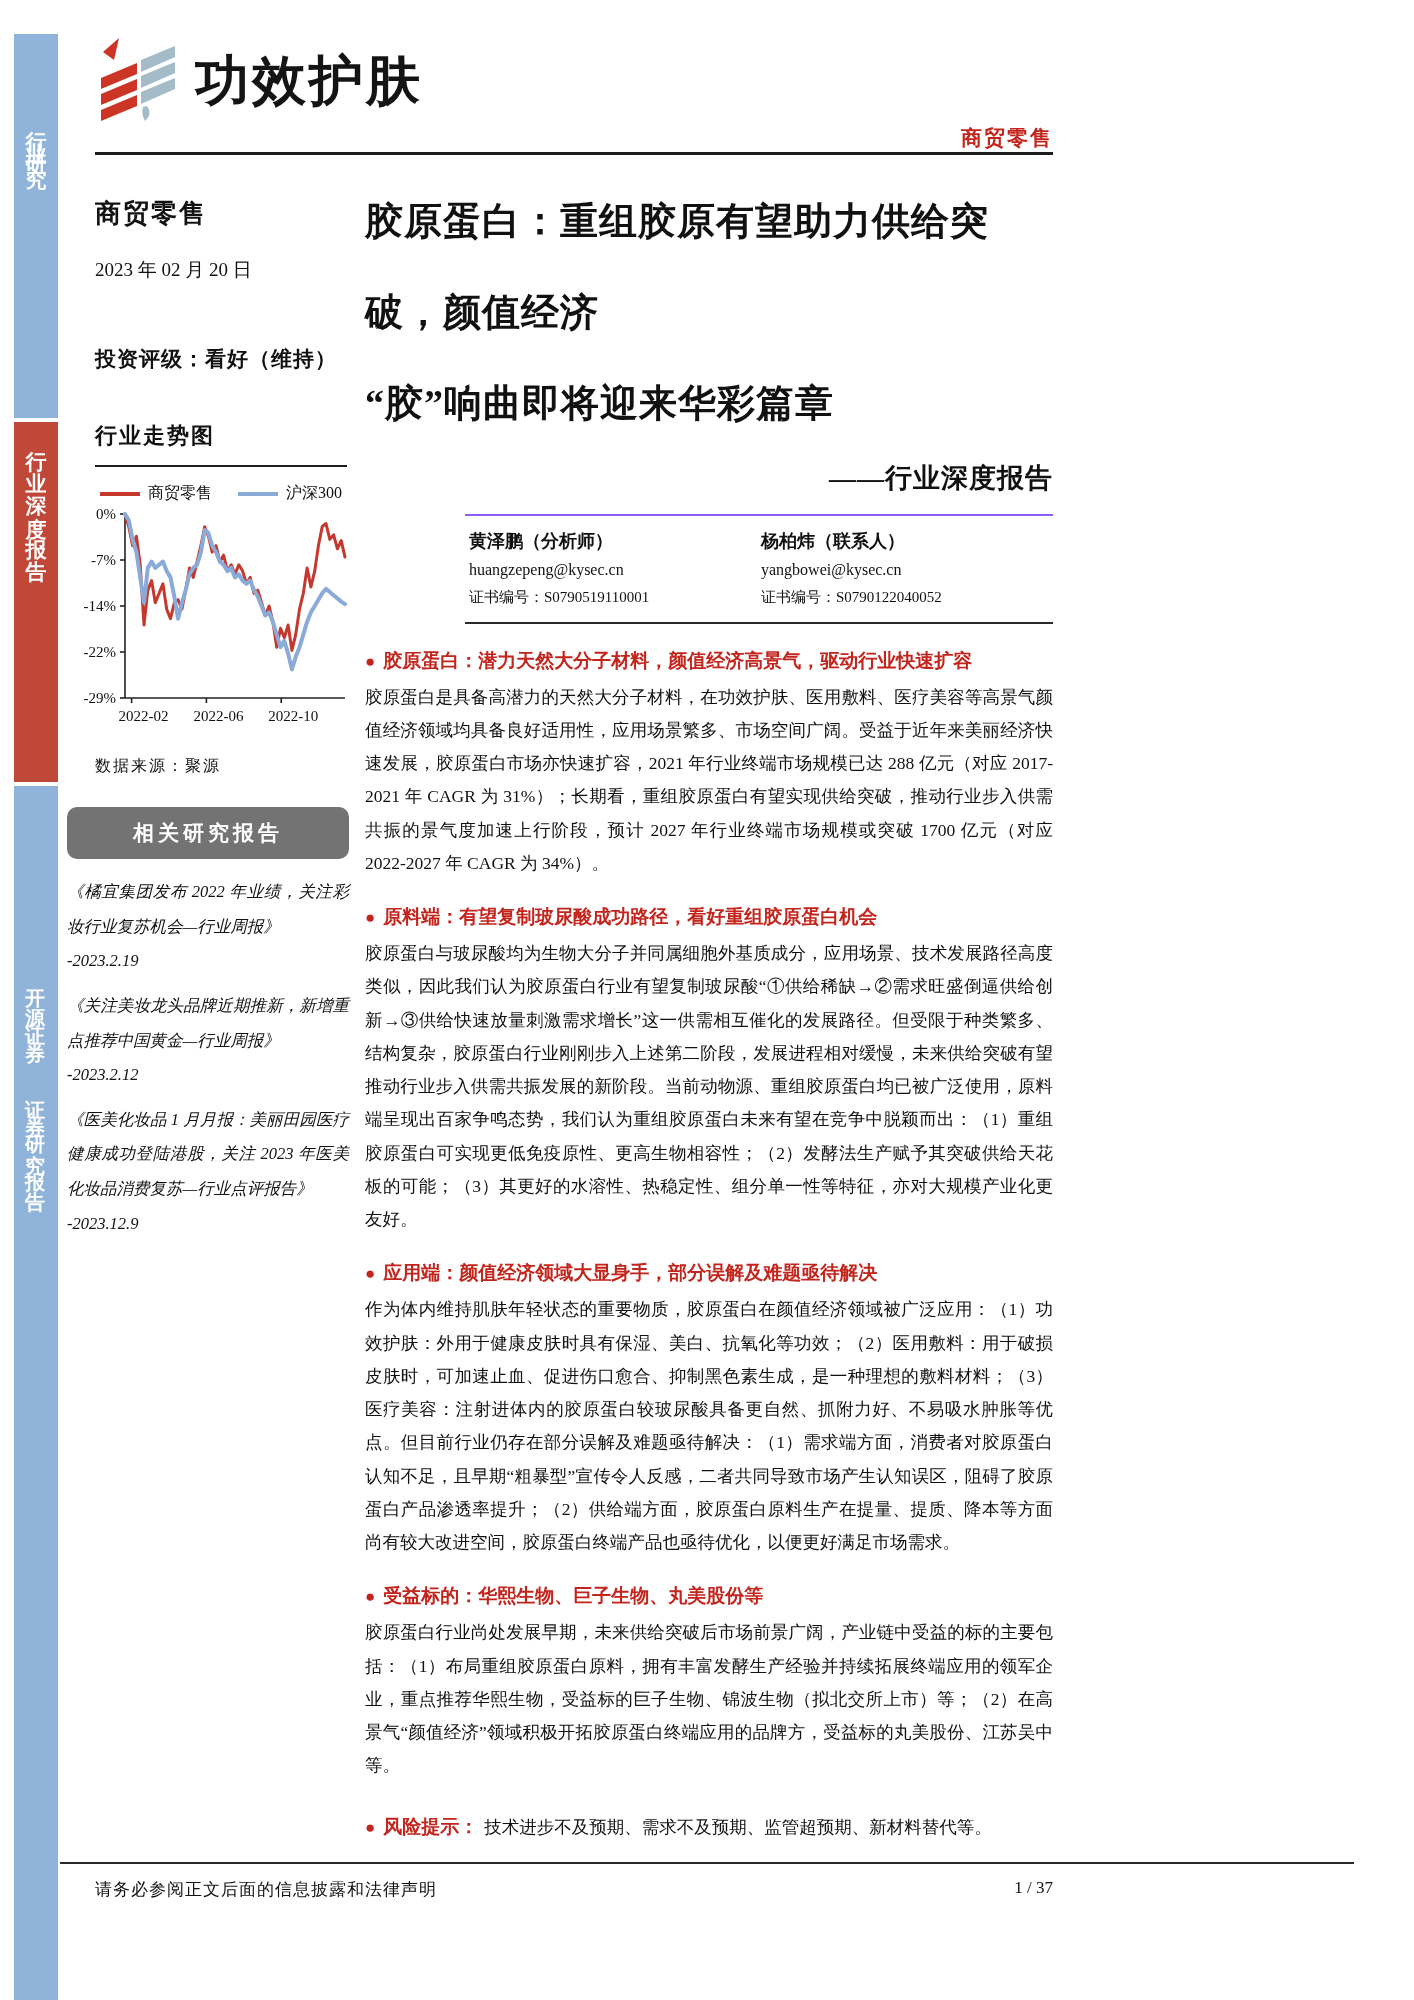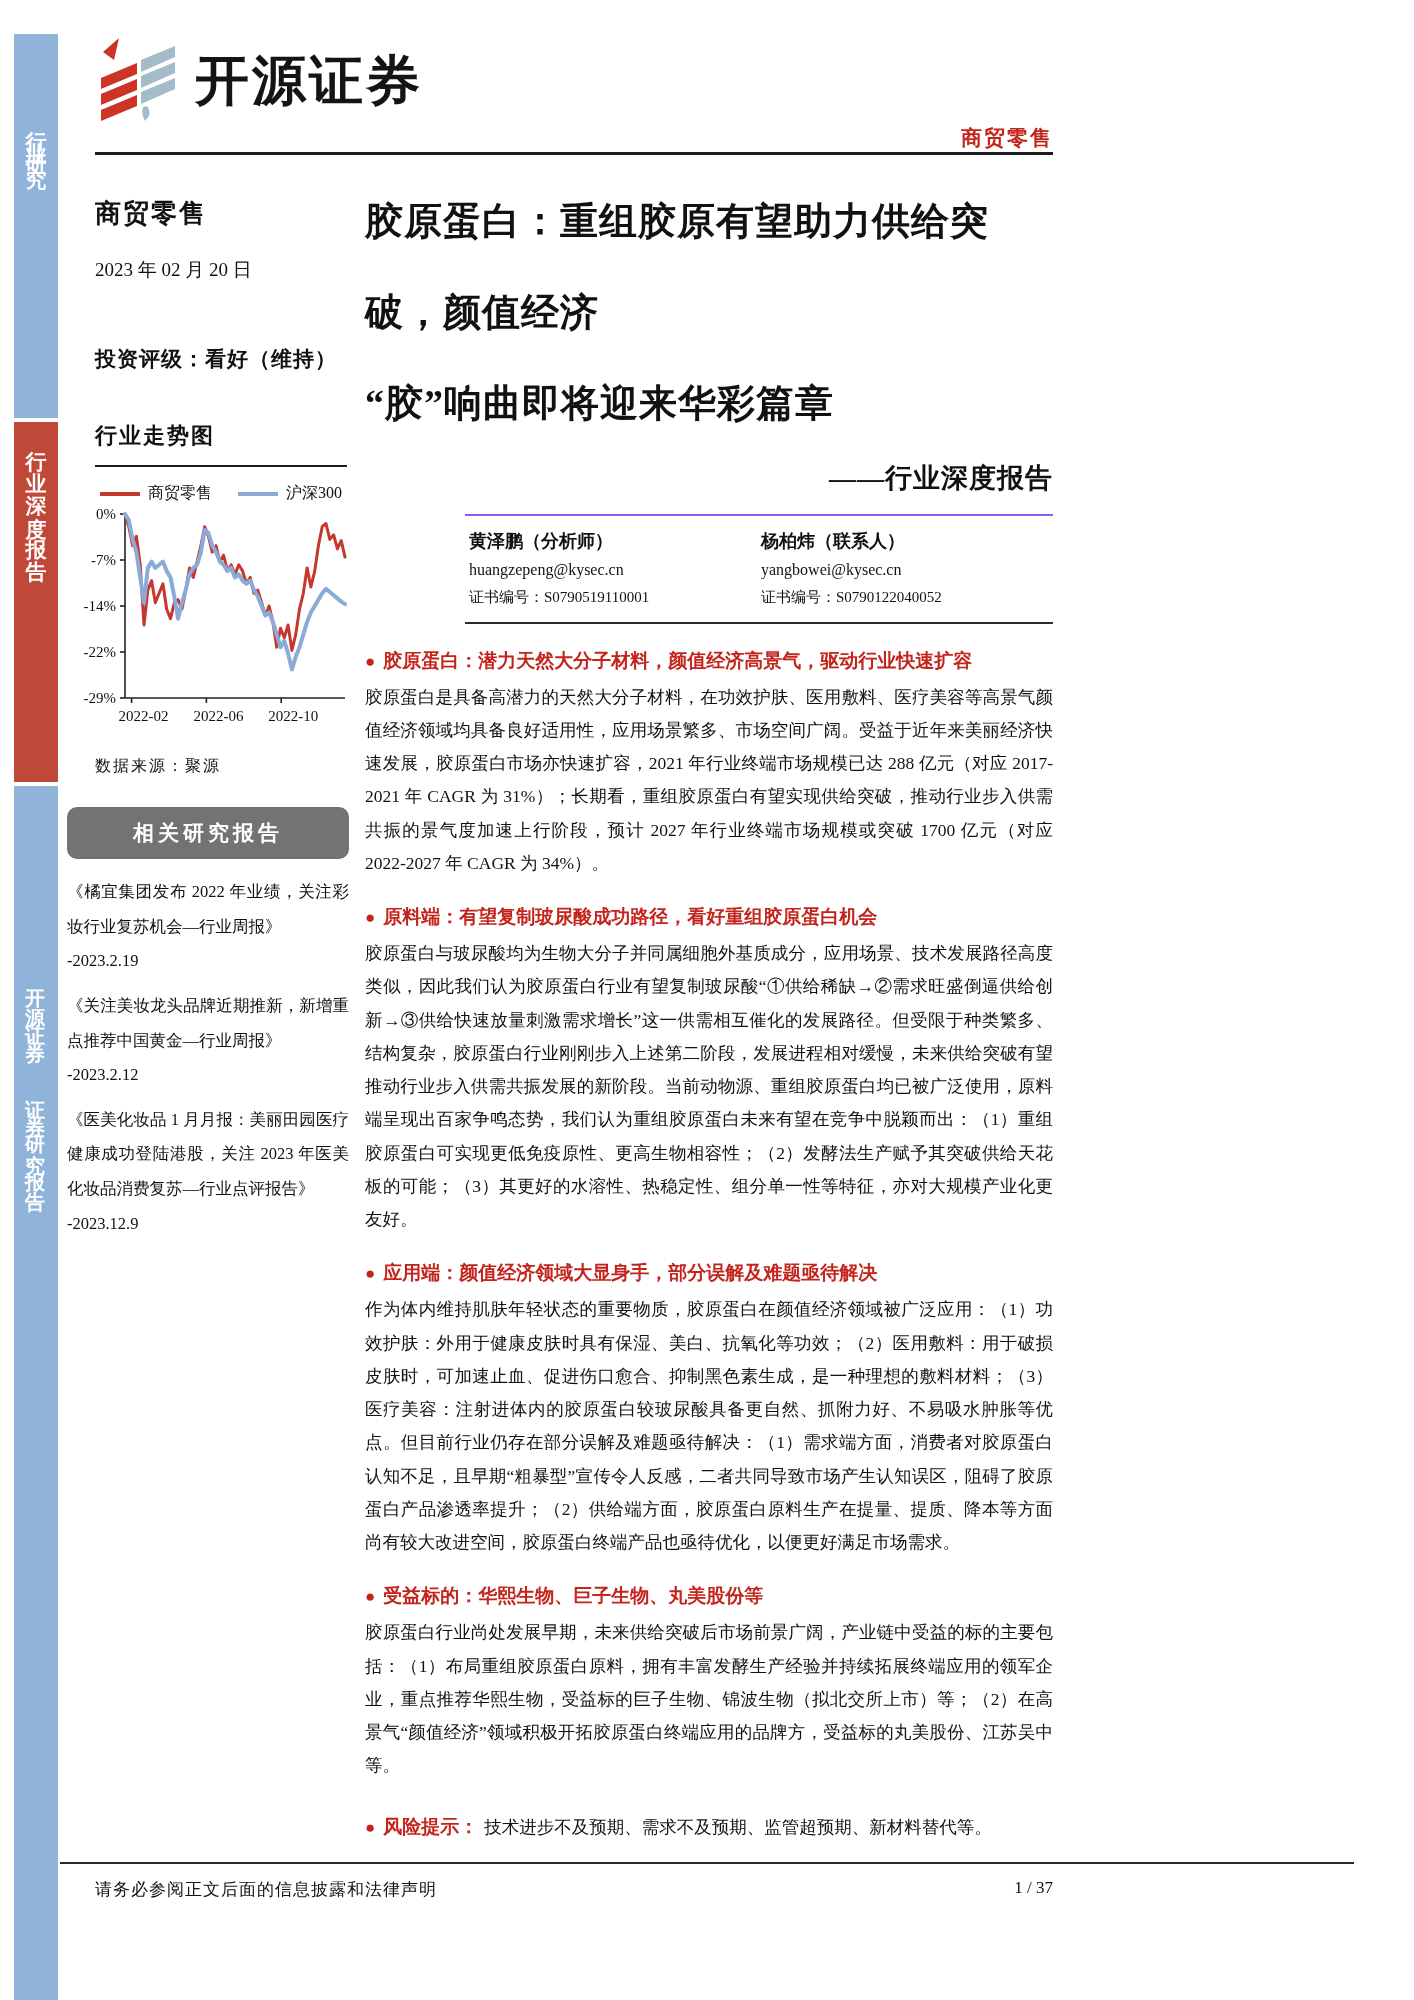--- a/index.html
+++ b/index.html
@@ -34,21 +34,21 @@
   .chart-rule{margin-top:14px;height:2px;background:#1d1d1d;}
   .legend{display:flex;justify-content:center;gap:26px;margin-top:16px;font-size:16px;}
   .legend-item{display:flex;align-items:center;gap:8px;white-space:nowrap;}
   .legend-swatch{display:inline-block;width:40px;height:4px;}
   #trend-chart{margin-left:-22px;margin-top:2px;}
   .data-source{font-size:16px;margin-top:14px;letter-spacing:2px;}
   .related-box{margin-left:-28px;margin-top:30px;width:282px;height:52px;background:#737373;
                border-radius:10px;color:#fff;font-weight:bold;font-size:21px;line-height:52px;
                text-align:center;letter-spacing:4px;}
   .reports{margin-left:-28px;width:282px;margin-top:16px;}
-  .report-item{margin-bottom:10px;}
+  .report-item{margin-bottom:10px;font-style:italic;}
   .report-title{font-size:16.5px;line-height:2.1;text-align:justify;}
   .report-item-date{font-size:16.5px;line-height:2.1;}
 
   
   .right-col{position:absolute;left:365px;top:176px;width:688px;}
   .main-title{font-size:38px;font-weight:bold;line-height:2.4;letter-spacing:1px;margin:0;}
   .report-type{font-size:27px;font-weight:bold;text-align:right;margin-top:10px;letter-spacing:1px;}
   .analysts{margin-left:100px;margin-top:18px;border-top:2px solid #8b5cf6;
             border-bottom:2px solid #2a2a2a;display:flex;padding:10px 0 12px 4px;}
   .analyst{width:300px;}
@@ -96,21 +96,21 @@
           <path d="M6,74 L42,59 L42,70 L6,85 Z"></path>
         </g>
         <g fill="#a3bcc8">
           <path d="M46,24 L80,10 L80,21 L46,36 Z"></path>
           <path d="M46,40 L80,26 L80,37 L46,52 Z"></path>
           <path d="M46,56 L80,42 L80,53 L46,68 Z"></path>
           <path d="M52,70 Q58,78 50,85 Q46,78 48,71 Z"></path>
         </g>
       </svg>
     </span>
-    <span class="logo-text">开源证券</span>
+    <span class="logo-text">功效护肤</span>
   </div>
   <div class="category-tag">商贸零售</div>
   <div class="header-rule"></div>
 
   <div class="left-col">
     <div class="industry-label">商贸零售</div>
     <div class="report-date">2023 年 02 月 20 日</div>
     <div class="rating-label">投资评级：看好（维持）</div>
     <div class="chart-title">行业走势图</div>
     <div class="chart-rule"></div>

